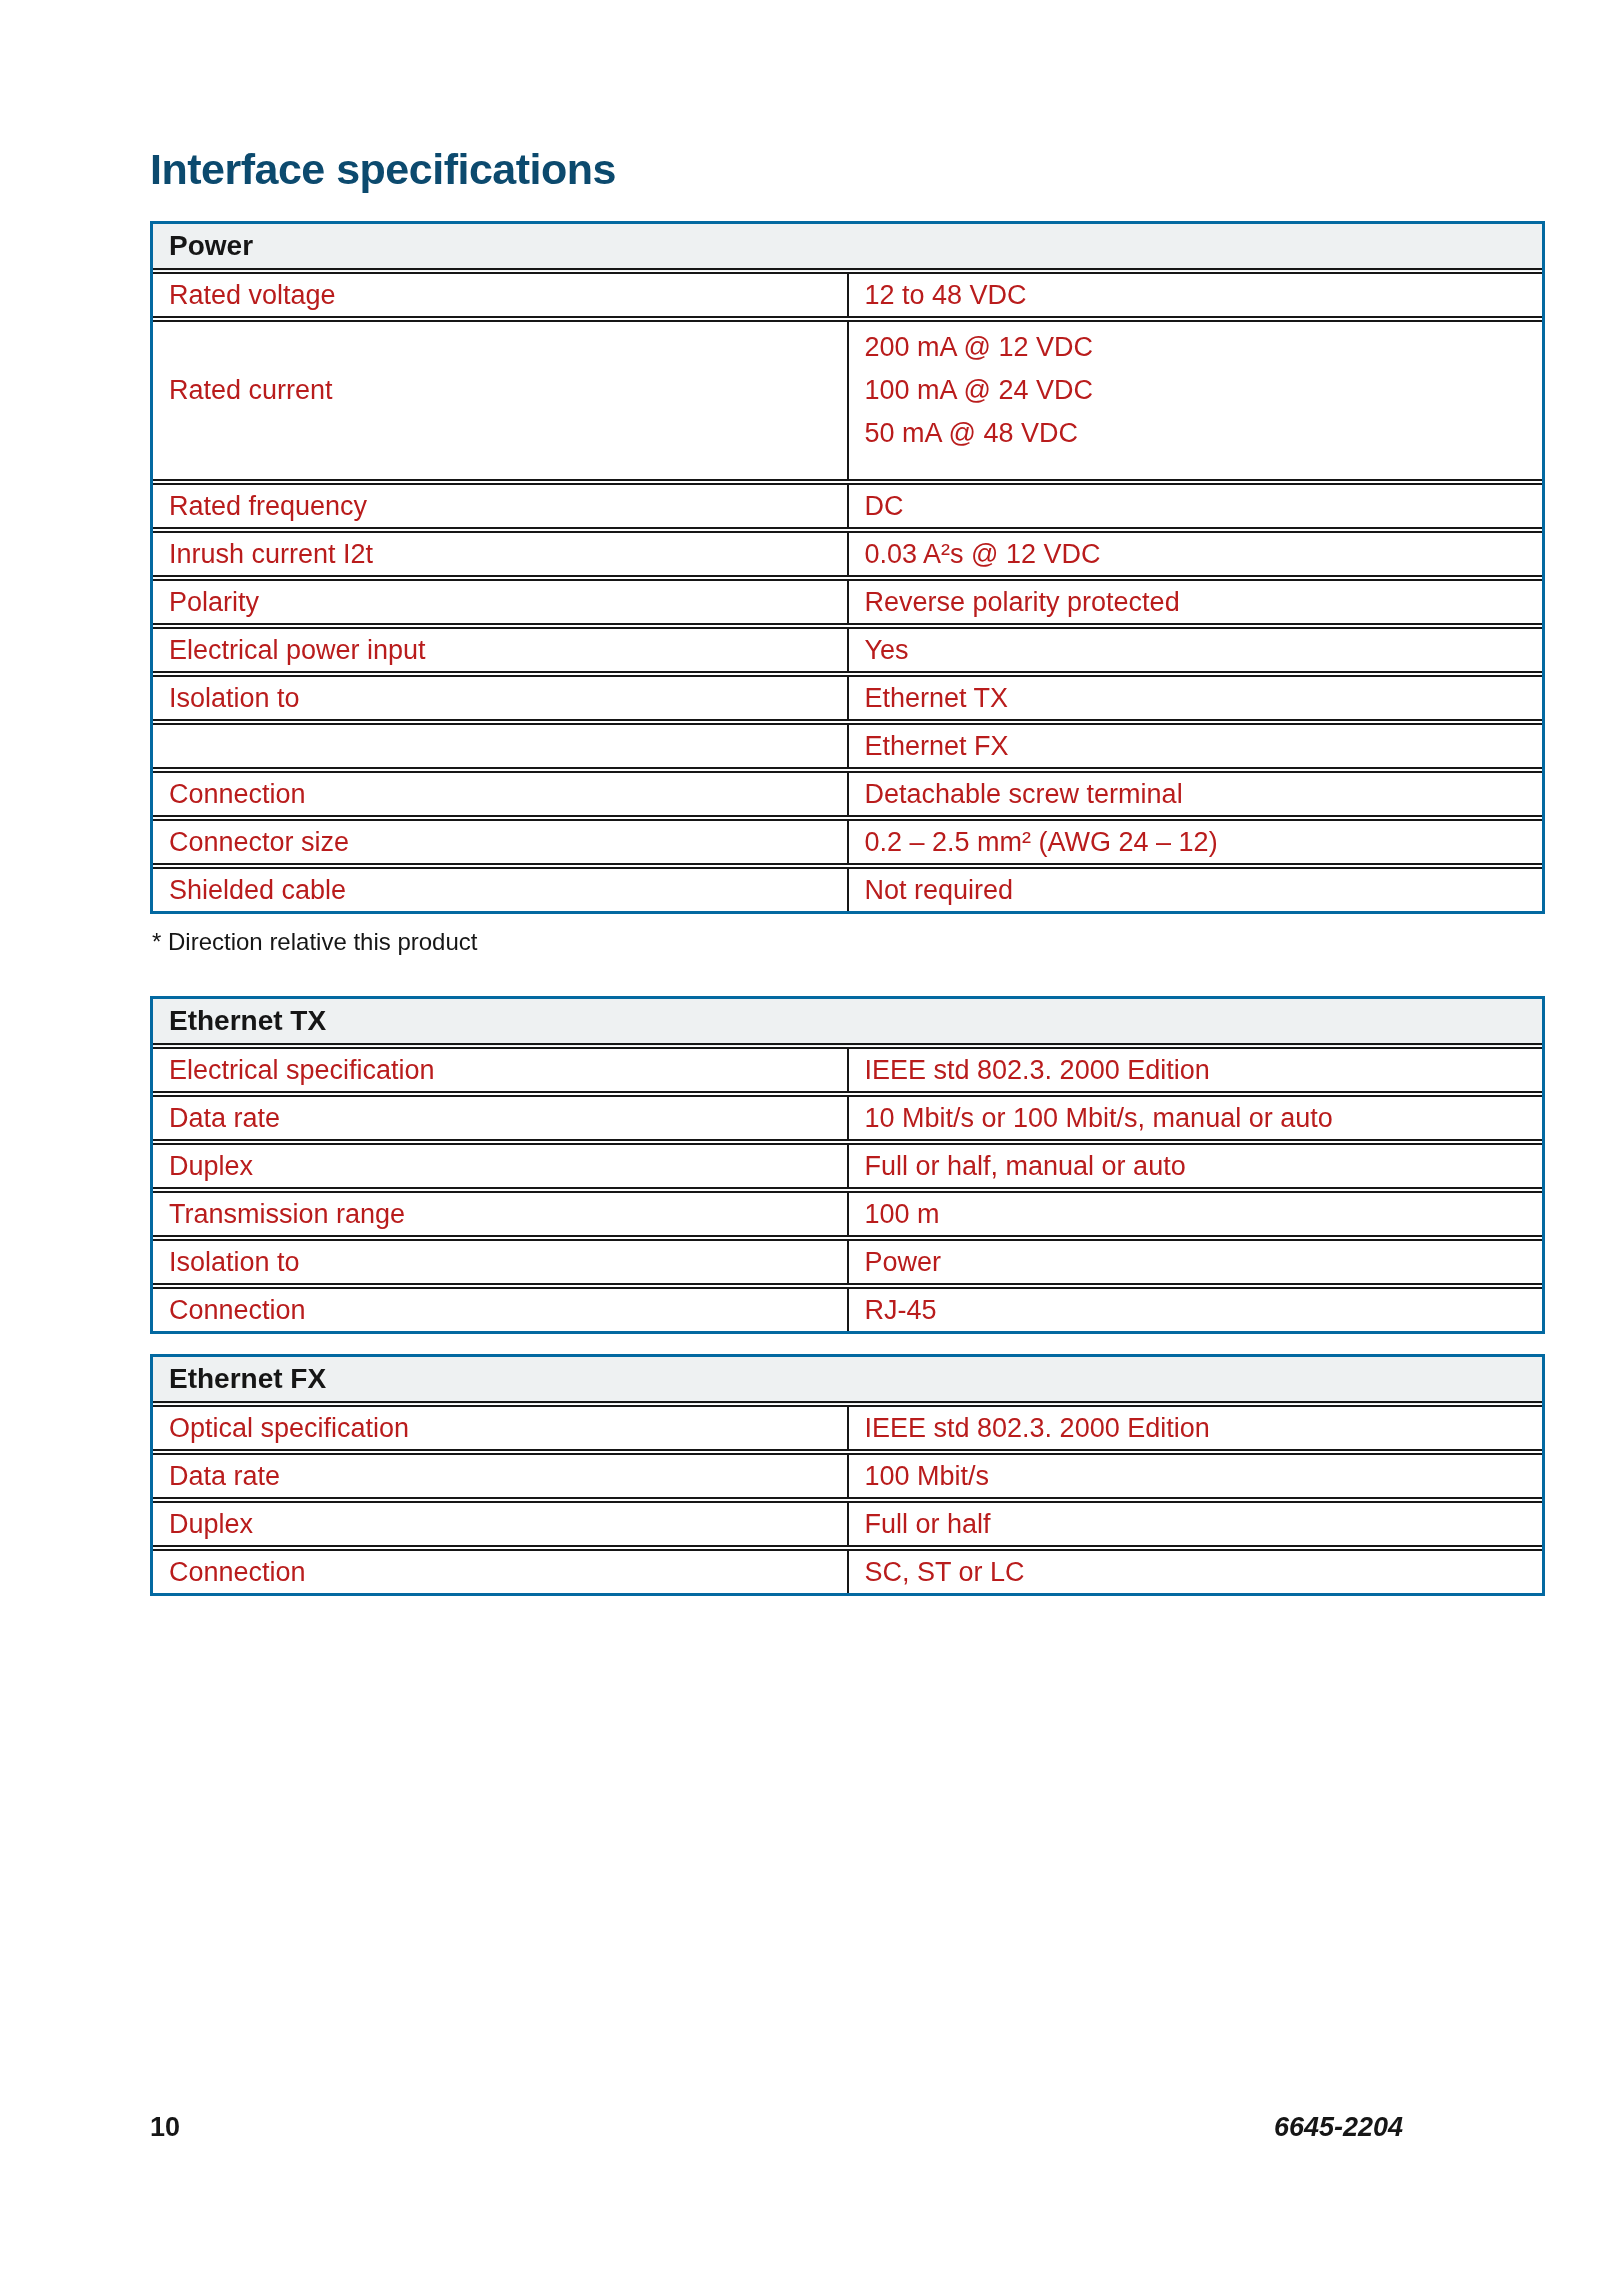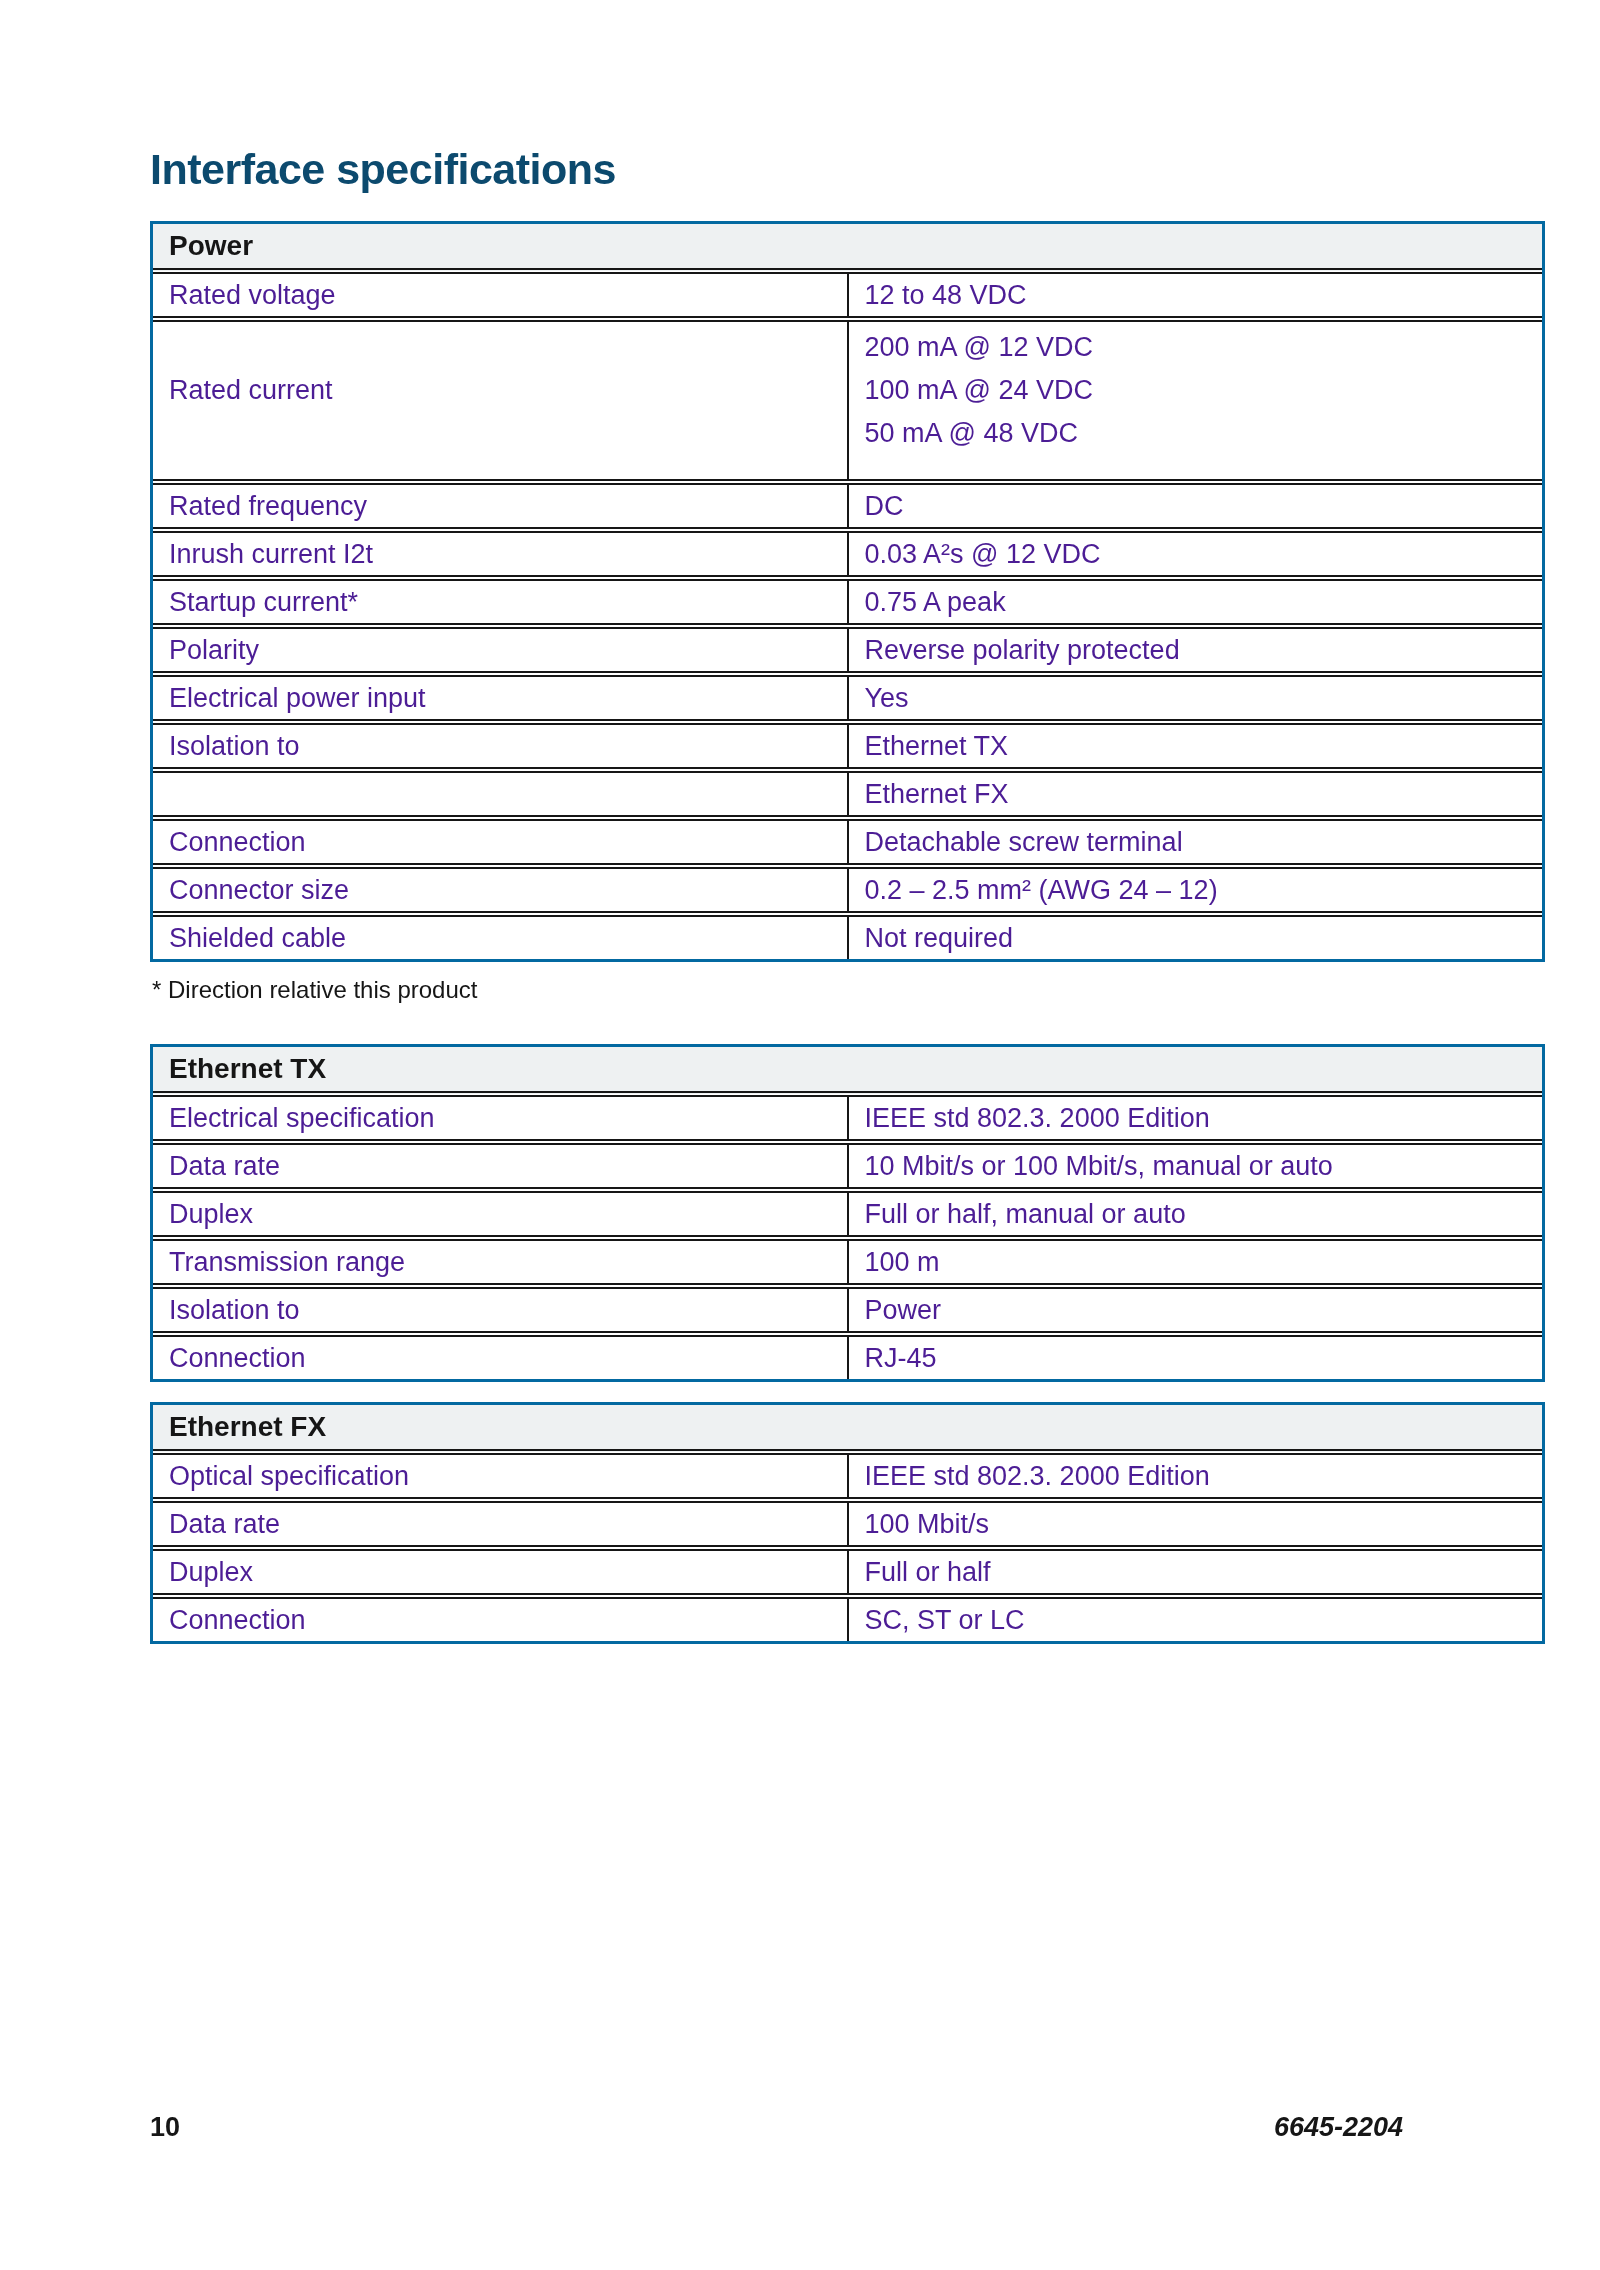--- a/index.html
+++ b/index.html
@@ -46,21 +46,21 @@
     padding: 0 10px 0 16px;
     border-bottom: 6px double #161616;
     color: #161616;
   }
   table.spec td {
     font-size: 27px;
     height: 40px;
     padding: 1px 10px 1px 16px;
     border-bottom: 6px double #161616;
     vertical-align: middle;
-    color: #4c1d95;
+    color: #b91c1c;
   }
   table.spec tr:last-child td { border-bottom: none; }
   table.spec td.label {
     width: 437px;
     border-right: 2px solid #161616;
   }
   table.spec td.value { white-space: pre-line; }
   table.spec td.multi {
     line-height: 43px;
     padding-top: 4px;
@@ -110,24 +110,20 @@
         </tr>
         <tr>
           <td class="label">Rated frequency</td>
           <td class="value">DC</td>
         </tr>
         <tr>
           <td class="label">Inrush current I2t</td>
           <td class="value">0.03 A²s @ 12 VDC</td>
         </tr>
         <tr>
-          <td class="label">Startup current*</td>
-          <td class="value">0.75 A peak</td>
-        </tr>
-        <tr>
           <td class="label">Polarity</td>
           <td class="value">Reverse polarity protected</td>
         </tr>
         <tr>
           <td class="label">Electrical power input</td>
           <td class="value">Yes</td>
         </tr>
         <tr>
           <td class="label">Isolation to</td>
           <td class="value">Ethernet TX</td>

